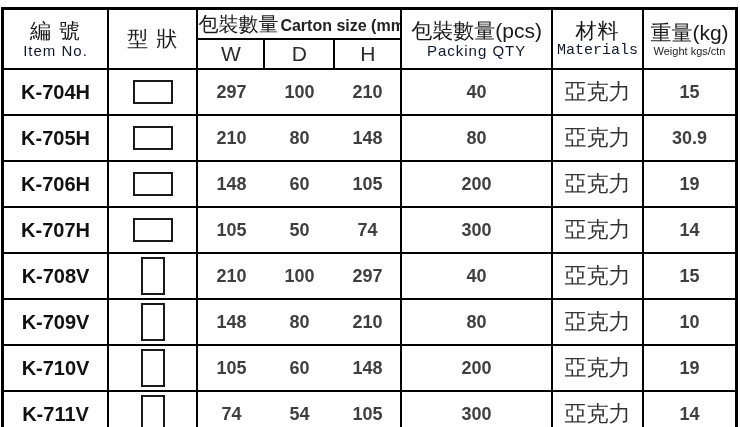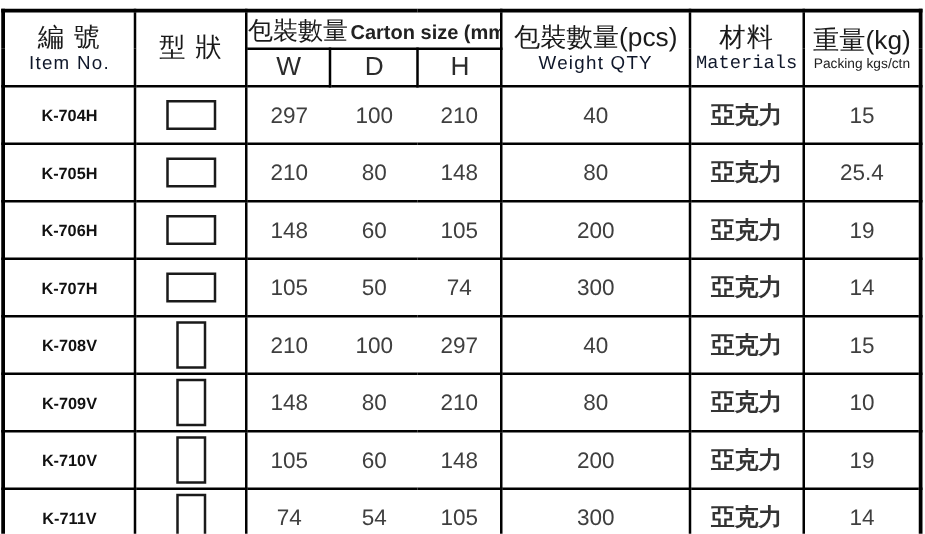--- a/index.html
+++ b/index.html
@@ -32,23 +32,23 @@
   tr.hdr-sub th { height: 28px; }
   tbody td { height: 44px; }
 
   .zh      { font-size: 21px; font-weight: normal; letter-spacing: 1px; display: block; line-height: 1.15; }
   .zh-inline { font-size: 20px; font-weight: normal; display: inline; }
   .en      { font-size: 15px; font-weight: normal; letter-spacing: 1px; display: block; line-height: 1.1; color: #0f172a; }
   .en-inline { font-size: 16px; display: inline; margin-left: 2px; color: #222; }
   .en-small { font-size: 11px; font-weight: normal; display: block; line-height: 1.1; color: #222; }
   .whd-hdr  { font-size: 21px; font-weight: normal; color: #2b2b2b; }
 
-  td.item-cell { font-size: 13px; font-weight: bold; color: #111; }
-  td.num-cell  { font-size: 18px; font-weight: normal; color: #3f3f3f; }
-  td.mat-cell  { font-size: 19px; font-weight: bold; color: #333; }
+  td.item-cell { font-size: 20px; font-weight: bold; color: #111; }
+  td.num-cell  { font-size: 18px; font-weight: bold; color: #3f3f3f; }
+  td.mat-cell  { font-size: 22px; font-weight: normal; color: #333; }
 
   
   td.whd-w { border-right-style: hidden; }
   td.whd-d { border-left-style: hidden; border-right-style: hidden; margin-top: 20px; }
   td.whd-h { border-left-style: hidden; }
 
   .shape-rect { margin: 0 auto; border: 2px solid #1a1a1a; background: #fff; }
   .shape-rect.shape-horizontal { width: 36px; height: 20px; }
   .shape-rect.shape-vertical   { width: 20px; height: 34px; }
 </style>
@@ -73,29 +73,29 @@
         <span class="en">Item No.</span>
       </th>
       <th rowspan="2">
         <span class="zh">型  狀</span>
       </th>
       <th colspan="3">
         <span class="zh-inline">包裝數量</span><span class="en-inline">Carton size (mm)</span>
       </th>
       <th rowspan="2">
         <span class="zh" style="letter-spacing:0;">包裝數量(pcs)</span>
-        <span class="en">Weight QTY</span>
+        <span class="en">Packing QTY</span>
       </th>
       <th rowspan="2">
         <span class="zh">材料</span>
         <span class="en" style="letter-spacing:0;font-family:Liberation Mono, monospace;">Materials</span>
       </th>
       <th rowspan="2">
         <span class="zh" style="letter-spacing:0;">重量(kg)</span>
-        <span class="en-small">Packing kgs/ctn</span>
+        <span class="en-small">Weight kgs/ctn</span>
       </th>
     </tr>
     <tr class="hdr-sub">
       <th class="whd-hdr">W</th>
       <th class="whd-hdr">D</th>
       <th class="whd-hdr">H</th>
     </tr>
   </thead>
   <tbody>
     <tr>
@@ -113,21 +113,21 @@
     <tr>
       <td class="item-cell">K-705H</td>
       <td>
           <div class="shape-rect shape-horizontal"></div>
         </td>
       <td class="num-cell whd-w">210</td>
       <td class="num-cell whd-d">80</td>
       <td class="num-cell whd-h">148</td>
       <td class="num-cell">80</td>
       <td class="mat-cell">亞克力</td>
-      <td class="num-cell">25.4</td>
+      <td class="num-cell">30.9</td>
     </tr>
     <tr>
       <td class="item-cell">K-706H</td>
       <td>
           <div class="shape-rect shape-horizontal"></div>
         </td>
       <td class="num-cell whd-w">148</td>
       <td class="num-cell whd-d">60</td>
       <td class="num-cell whd-h">105</td>
       <td class="num-cell">200</td>

